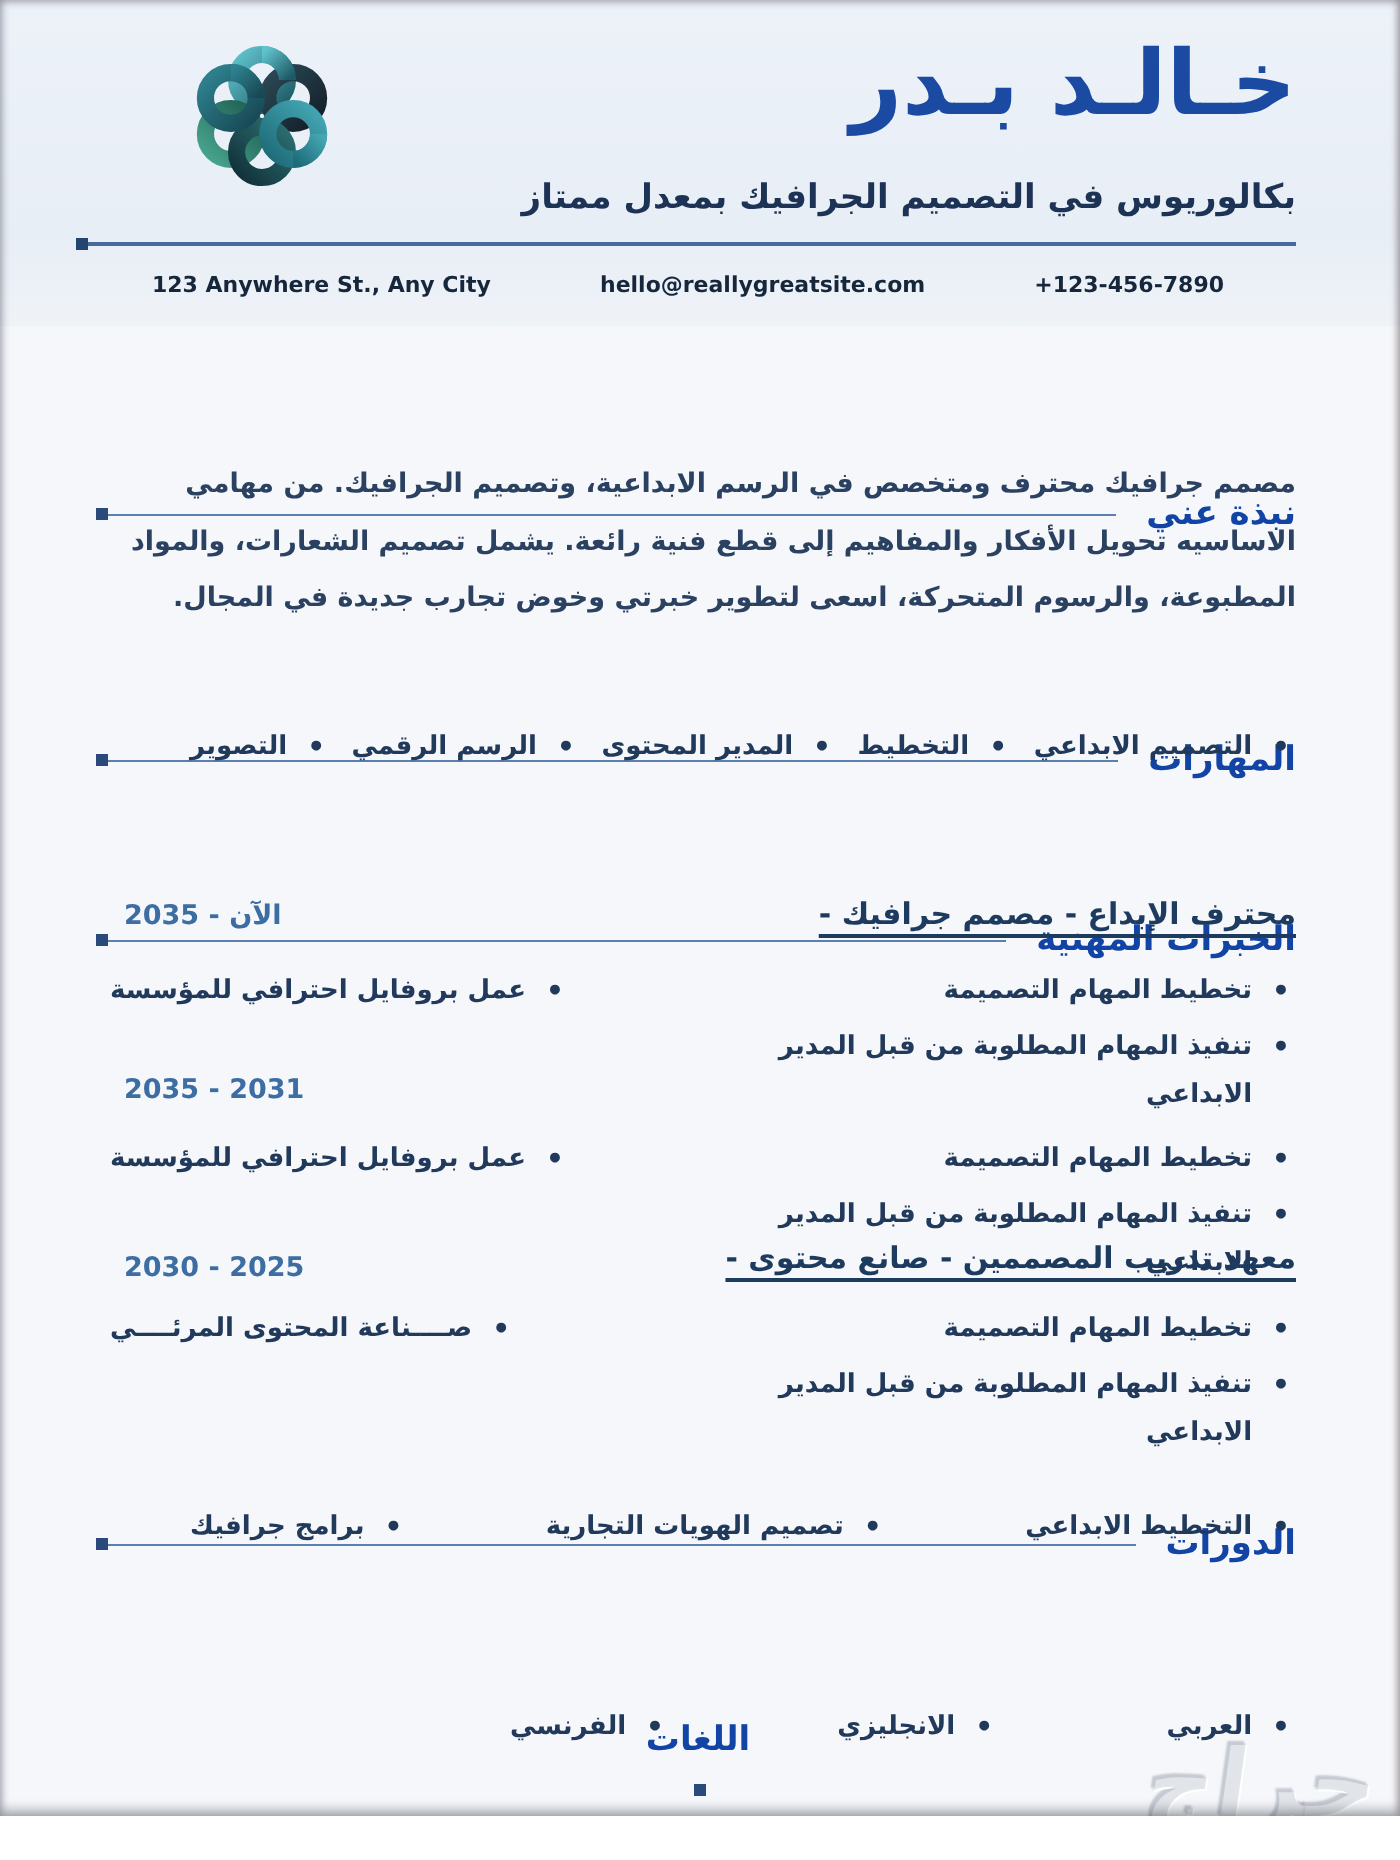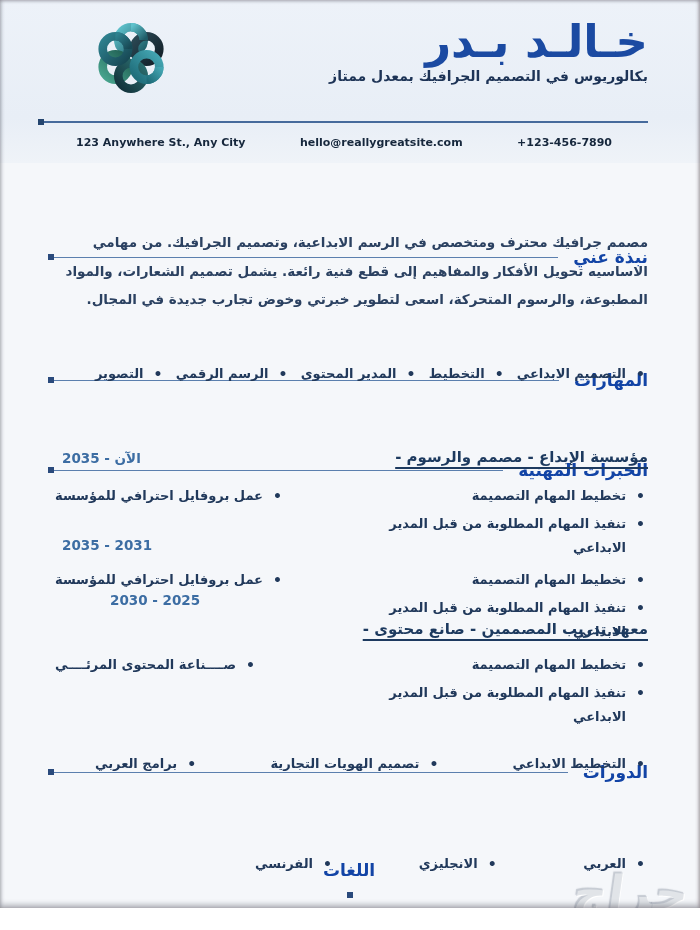--- a/index.html
+++ b/index.html
@@ -14,21 +14,21 @@
                       inset 2px 0 3px rgba(60,60,75,.12),
                       inset 0 -4px 5px rgba(50,55,70,.28); }
 
   .header { position:absolute; top:0; left:0; right:0; height:163px;
             background:linear-gradient(180deg,#edf2f9 0%,#e8eef6 72%,#eff3f8 100%); }
 
   .logo { position:absolute; top:12px; left:90px; width:82px; height:92px; }
 
   .name-block { position:absolute; top:16px; right:52px; text-align:right; direction:rtl; }
   .name { font-size:45px; font-weight:bold; color:#1b4aa2; line-height:1.15; letter-spacing:-1px; }
-  .degree { margin-top:0; font-size:14px; font-weight:bold; color:#1d3356; }
+  .degree { margin-top:21px; font-size:17px; font-weight:bold; color:#1d3356; }
 
   .header-rule { position:absolute; top:121px; left:40px; right:52px; height:2px; background:#466a9c; }
   .header-rule .sq { position:absolute; left:-2px; top:-2px; width:6px; height:6px; background:#24456f; }
 
   .contact-row { position:absolute; top:136px; left:0; right:0; direction:ltr;
                  display:flex; justify-content:space-between; align-items:center;
                  padding:0 88px 0 76px; font-size:11px; font-weight:bold; color:#16273c; }
 
   .sec-head { position:absolute; left:50px; right:52px; display:flex; align-items:center;
               direction:rtl; gap:15px; height:24px;margin-top:48px; }
@@ -160,21 +160,21 @@
       </span>
   </div>
 
   <div class="sec-head" style="top:410px;">
     <span class="sec-title">الخبرات المهنية</span>
     <span class="sec-line">
         <span class="sq"></span>
       </span>
   </div>
 
-  <div class="role" style="top:448px;">مؤسسة الإبداع - مصمم والرسوم -</div>
+  <div class="role" style="top:448px;">محترف الإبداع - مصمم جرافيك -</div>
   <div class="period" style="top:450px;">2035 - الآن</div>
   <div class="dot-row tasks-1">
     <span class="dot-item">
         <span>تخطيط المهام التصميمة</span>
       </span>
     <span class="dot-item">
         <span>عمل بروفايل احترافي للمؤسسة</span>
       </span>
     <span class="dot-item">
         <span class="task-wide">تنفيذ المهام المطلوبة من قبل المدير الابداعي</span>
@@ -188,21 +188,21 @@
       </span>
     <span class="dot-item">
         <span>عمل بروفايل احترافي للمؤسسة</span>
       </span>
     <span class="dot-item">
         <span class="task-wide">تنفيذ المهام المطلوبة من قبل المدير الابداعي</span>
       </span>
   </div>
 
   <div class="role" style="top:620px;">معهد تدريب المصممين - صانع محتوى -</div>
-  <div class="period" style="top:592px;margin-left:48px;">2030 - 2025</div>
+  <div class="period" style="top:626px;">2030 - 2025</div>
   <div class="dot-row tasks-3">
     <span class="dot-item">
         <span>تخطيط المهام التصميمة</span>
       </span>
     <span class="dot-item">
         <span>صــــناعة المحتوى المرئــــي</span>
       </span>
     <span class="dot-item">
         <span class="task-wide">تنفيذ المهام المطلوبة من قبل المدير الابداعي</span>
       </span>
@@ -215,21 +215,21 @@
       </span>
   </div>
   <div class="dot-row courses-row">
     <span class="dot-item">
         <span>التخطيط الابداعي</span>
       </span>
     <span class="dot-item">
         <span>تصميم الهويات التجارية</span>
       </span>
     <span class="dot-item">
-        <span>برامج العربي</span>
+        <span>برامج جرافيك</span>
       </span>
   </div>
 
   <div class="sec-head" style="top:812px;flex-direction:column;">
     <span class="sec-title">اللغات</span>
     <span class="sec-line">
         <span class="sq"></span>
       </span>
   </div>
   <div class="dot-row langs-row">

